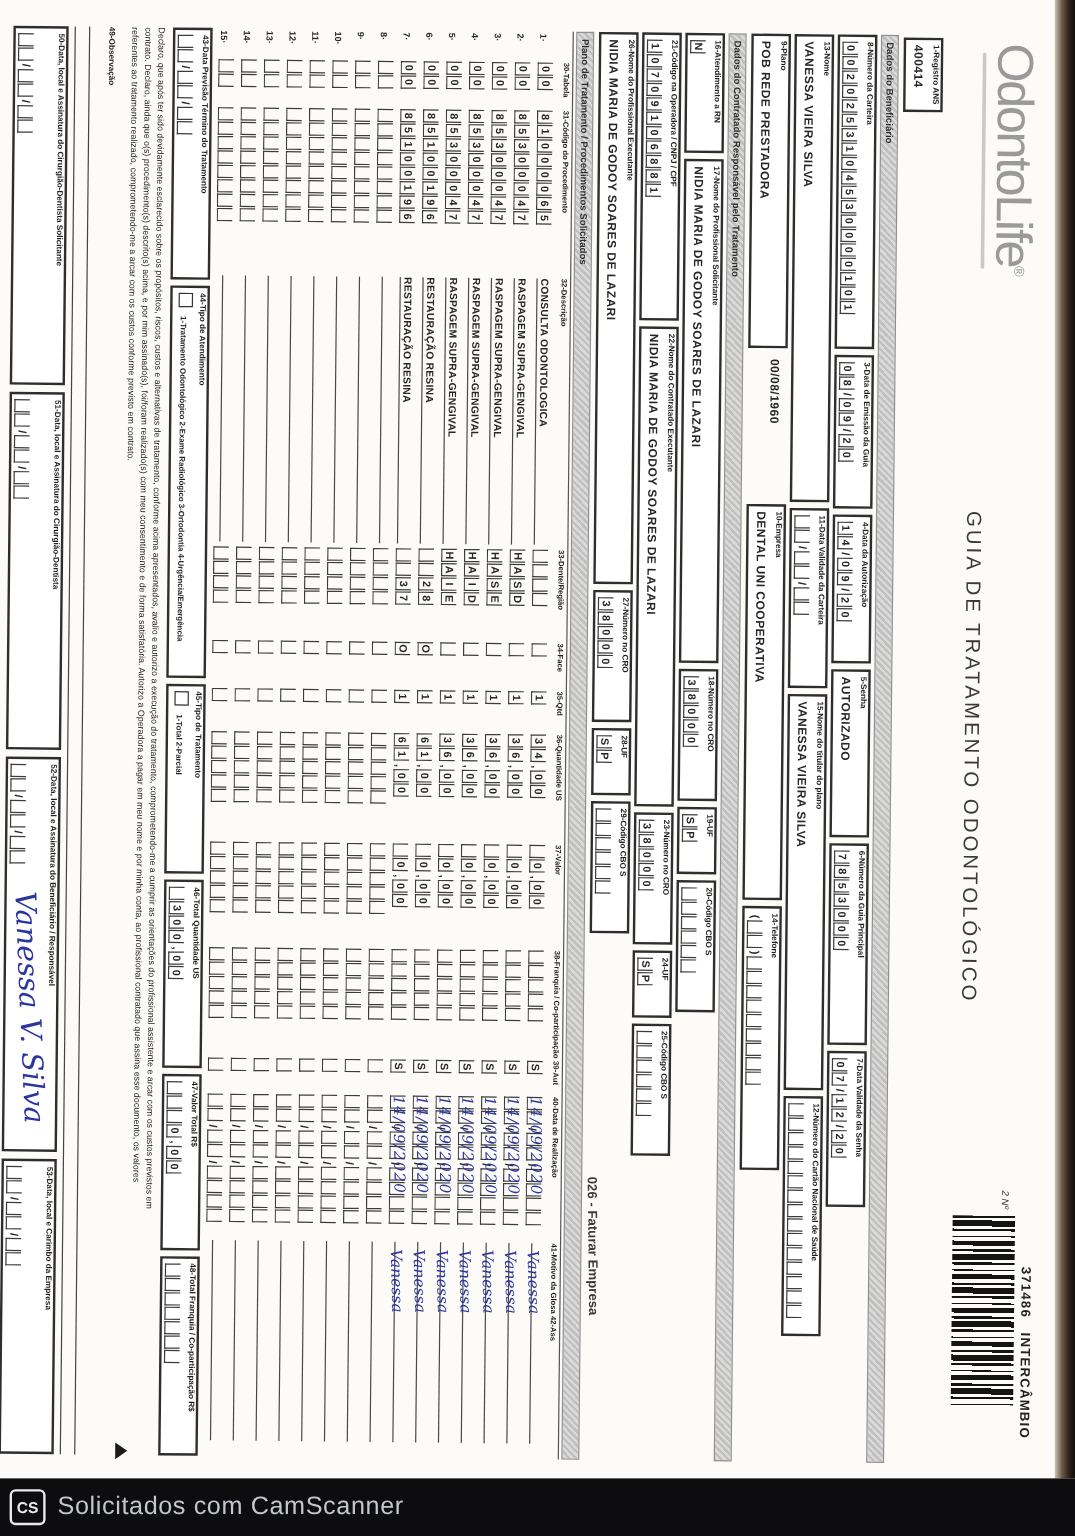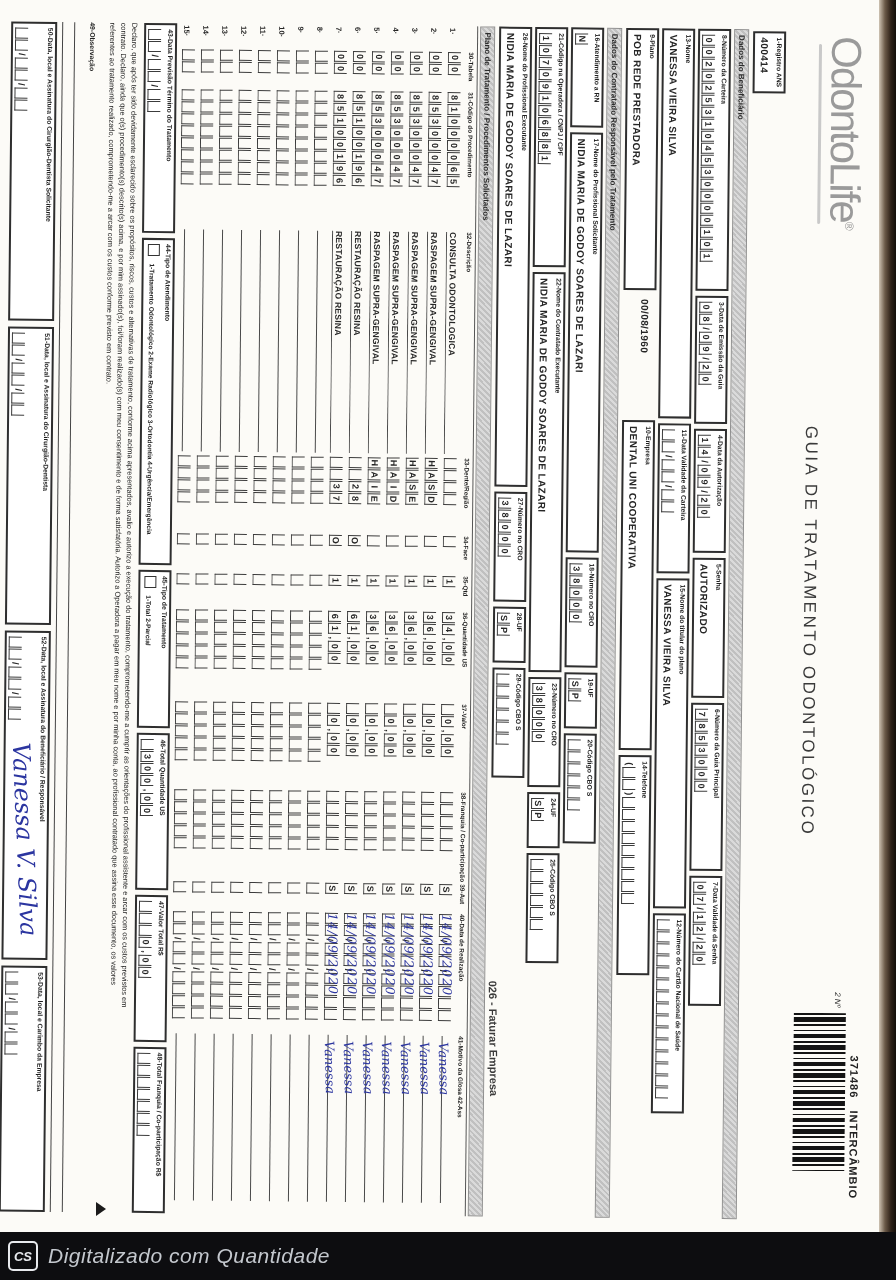--- a/index.html
+++ b/index.html
@@ -5,21 +5,21 @@
   html,body{margin:0;padding:0;background:#555;}
   .stage{position:relative;width:896px;height:1280px;background:#f4f1ea;overflow:hidden;
          font-family:"Liberation Sans",sans-serif;color:#262626;}
   .paper{position:absolute;left:0;top:0;width:880px;height:1232px;background:#fcfbf7;}
   .scan-edge{position:absolute;right:0;top:0;width:17px;height:1232px;
              background:linear-gradient(90deg,#cfc4b4 0%, #6b5a49 35%, #2e2118 70%, #120d09 100%);}
   .page-curl{position:absolute;left:96px;top:1202px;width:0;height:0;
              border-left:10px solid #1b1b1b;border-top:7px solid transparent;border-bottom:7px solid transparent;}
   
   .cam-bar{position:absolute;left:0;bottom:0;width:896px;height:48px;background:#0d0d10;
-           display:flex;align-items:center;gap:10px;padding-left:8px;box-sizing:border-box;font-style:italic;}
+           display:flex;align-items:center;gap:10px;padding-left:8px;box-sizing:border-box;}
   .cs-badge{width:26px;height:26px;border:2px solid #e8eaee;border-radius:5px;color:#e8eaee;
             font-size:13px;font-weight:700;display:flex;align-items:center;justify-content:center;}
   .cam-text{color:#c3c7cd;font-size:21px;letter-spacing:.5px;}
   
   .form{position:absolute;left:-169px;top:186px;width:1216px;height:868px;
         transform:rotate(90.6deg);box-sizing:border-box;padding:4px 12px 0 14px;}
   .hdr{position:relative;height:122px;}
   .logo{position:absolute;left:6px;top:2px;font-size:42px;color:#9a9a9a;letter-spacing:-2px;line-height:44px;}
   .logo sup{font-size:12px;color:#9a9a9a;}
   .logo-line{width:180px;height:3px;background:#c9c9c9;margin:2px 0 0 8px;border-radius:2px;}
@@ -554,15 +554,15 @@
       </div>
       <div class="sigbox sig53">
         <span class="fl">53-Data, local e Carimbo da Empresa</span>
         <span class="fv sig-date"><span class="cb"></span><span class="cb"></span><span class="sep">/</span><span class="cb"></span><span class="cb"></span><span class="sep">/</span><span class="cb"></span><span class="cb"></span></span>
       </div>
     </div>
   </div>
 
   <div class="cam-bar">
     <div class="cs-badge">CS</div>
-    <div class="cam-text">Digitalizado com Quantidade</div>
+    <div class="cam-text">Solicitados com CamScanner</div>
   </div>
 </div>
 
 </body></html>

